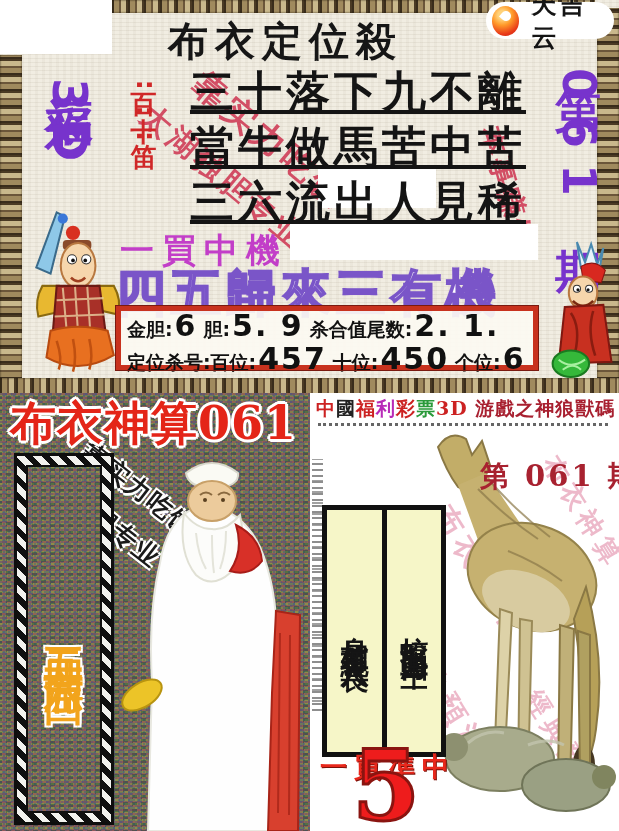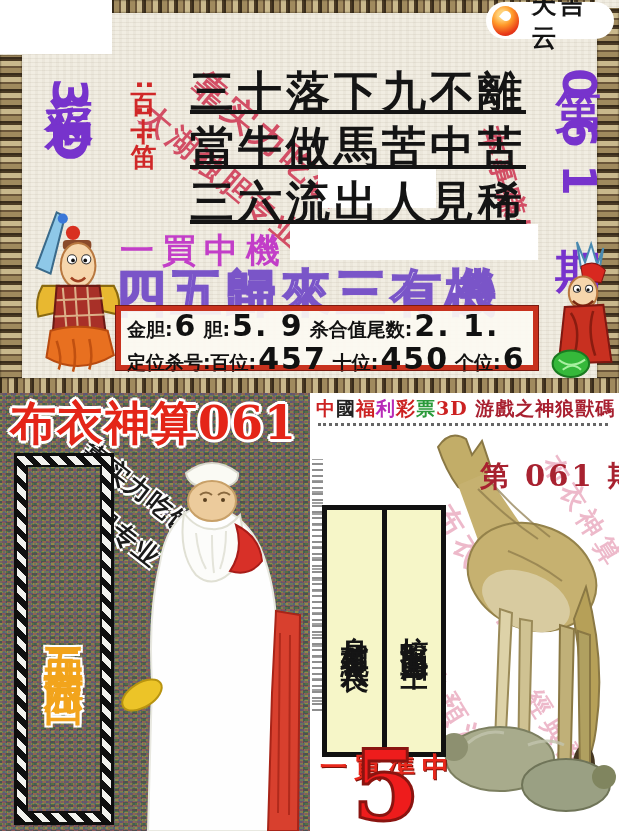--- a/index.html
+++ b/index.html
@@ -138,20 +138,21 @@
     <div class="weave weave-h weave-bottom abs"></div>
     <div class="corner-blank abs"></div>
 
     <span class="wm wm-1">靠实力吃饭</span>
     <span class="wm wm-2">太湖独胆专业</span>
     <span class="wm wm-3">本事赚钱</span>
 
     <div class="patch patch-a"></div>
     <div class="patch patch-b"></div>
 
+    <h1 class="ticket-title abs">布衣定位殺</h1>
     <div class="fc3d vert abs">福彩3D</div>
     <div class="pos-labels vert abs">百∶十∶笛∶</div>
     <div class="issue-vert vert abs">第061期</div>
 
     <div class="verses abs">
       <div class="verse">三十落下九不離</div>
       <div class="verse">當牛做馬苦中苦</div>
       <div class="verse">三六流出人見稀</div>
     </div>
 

